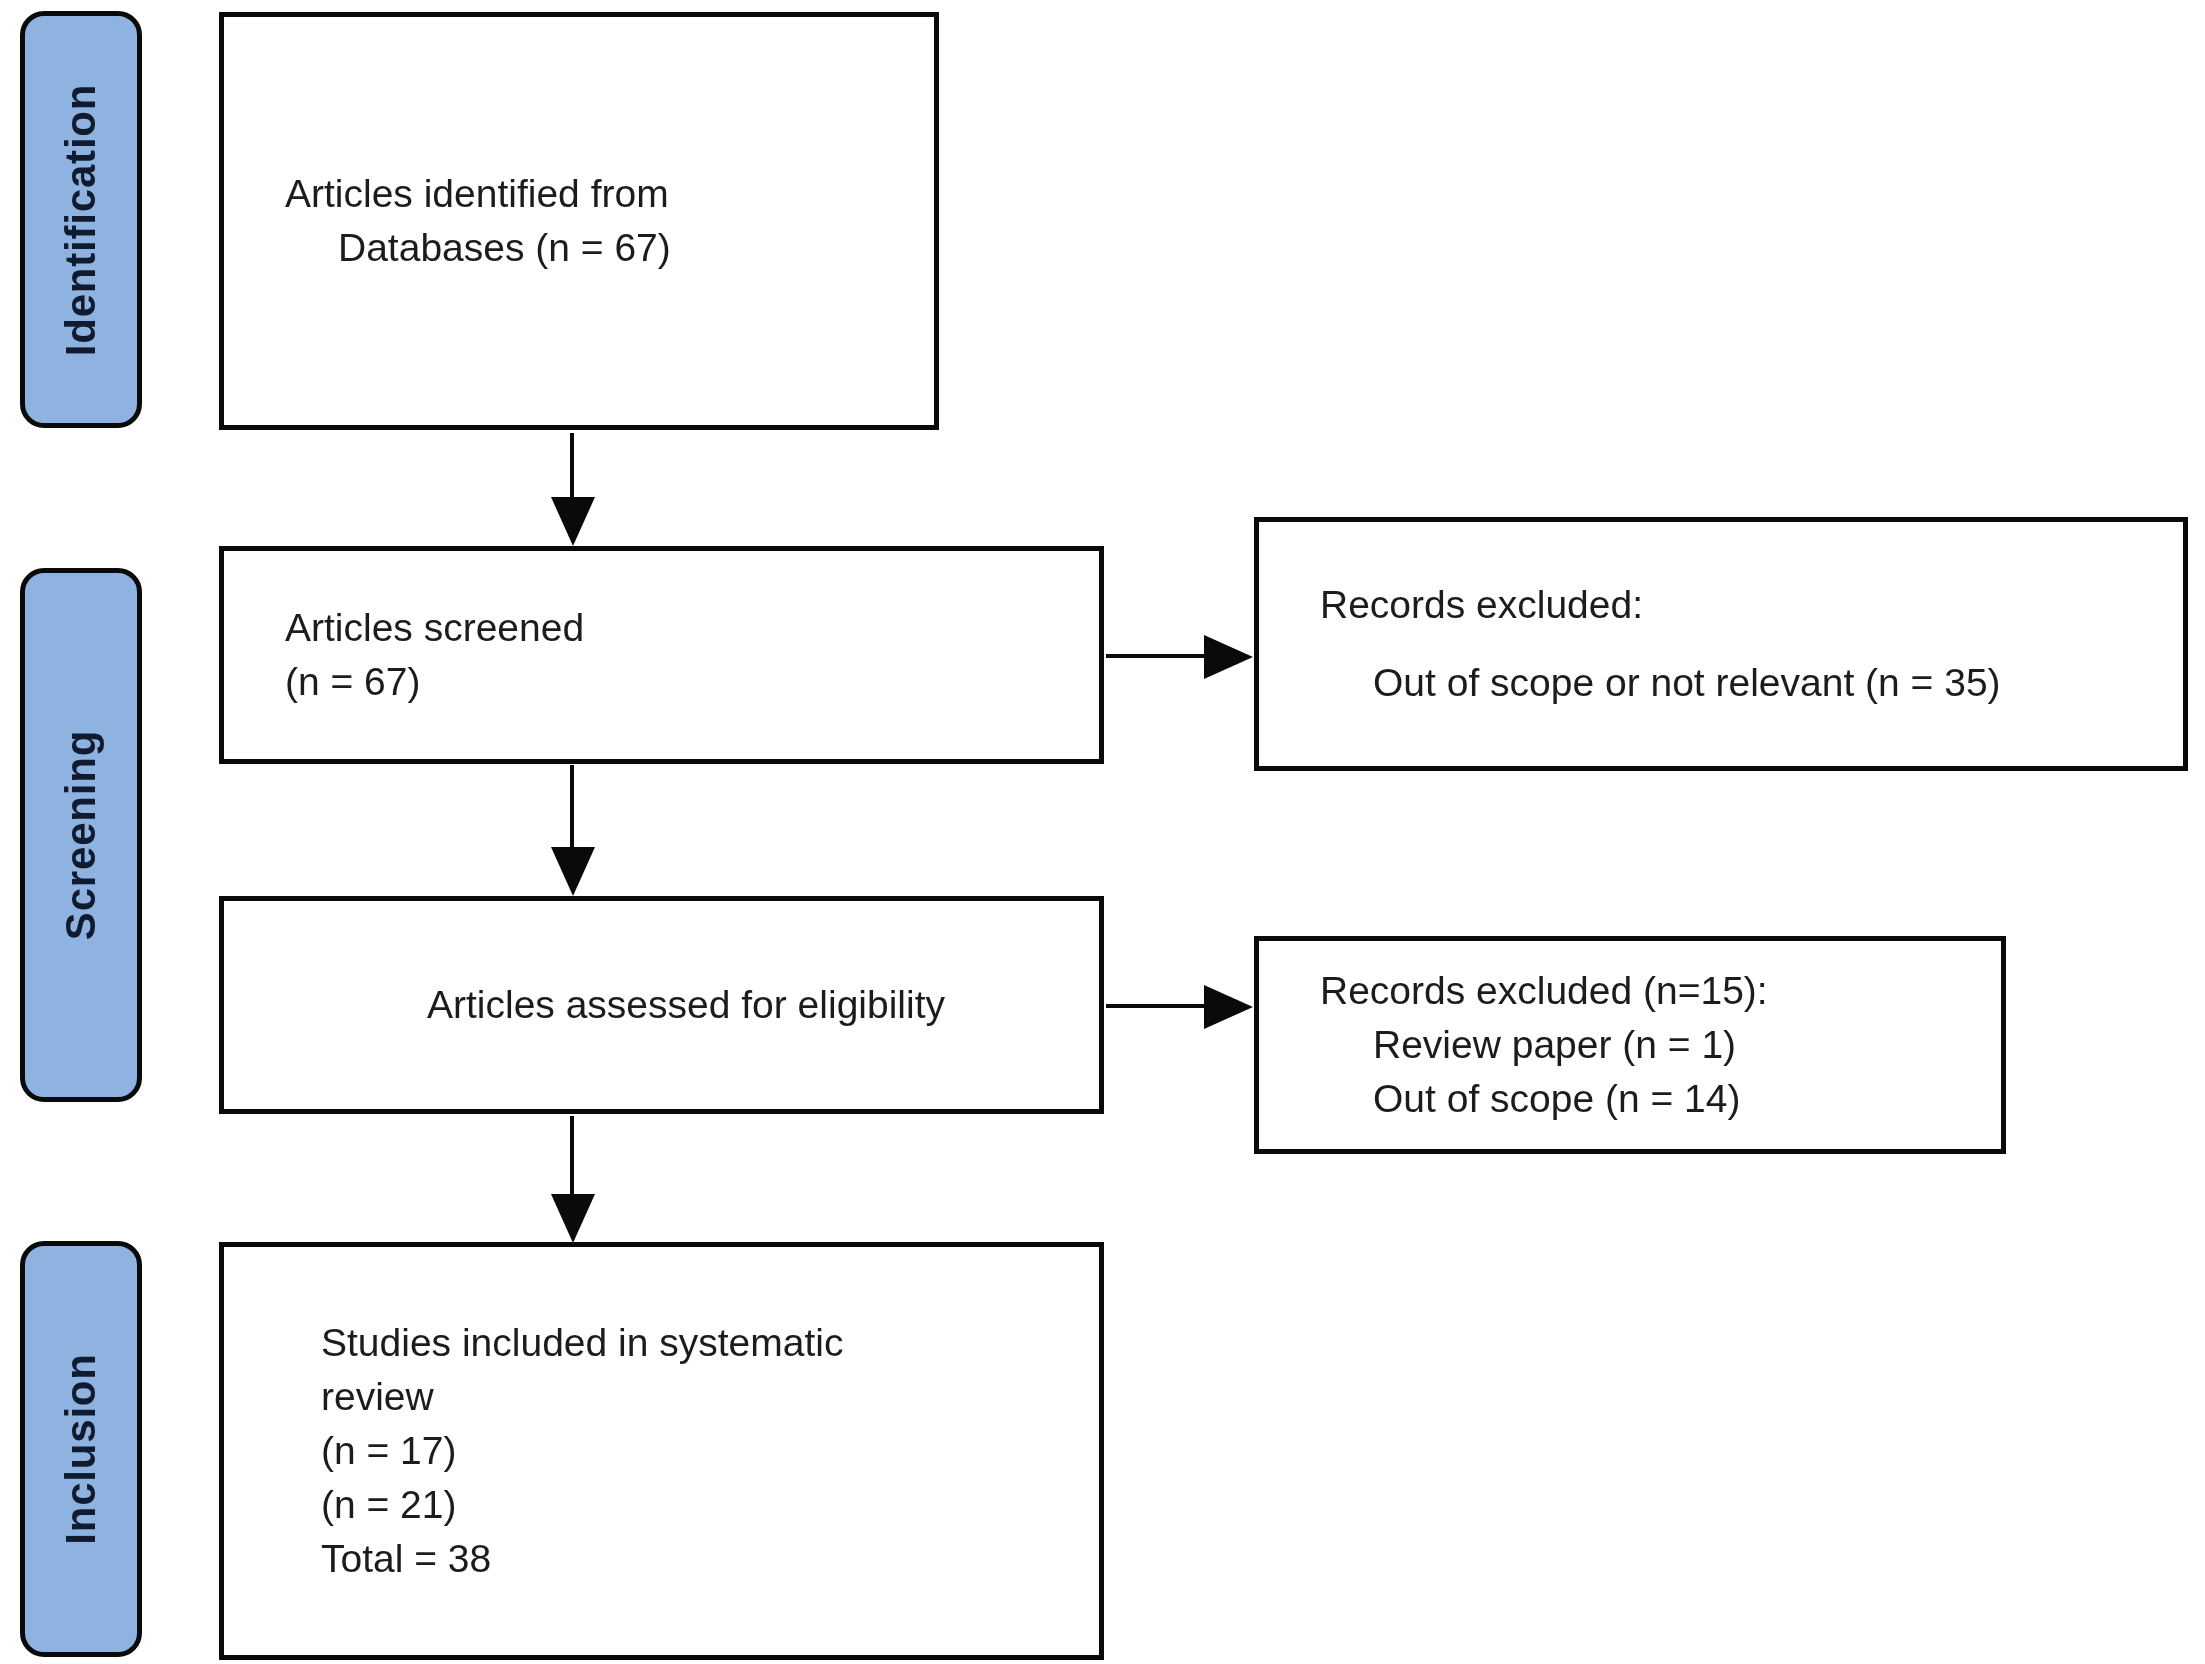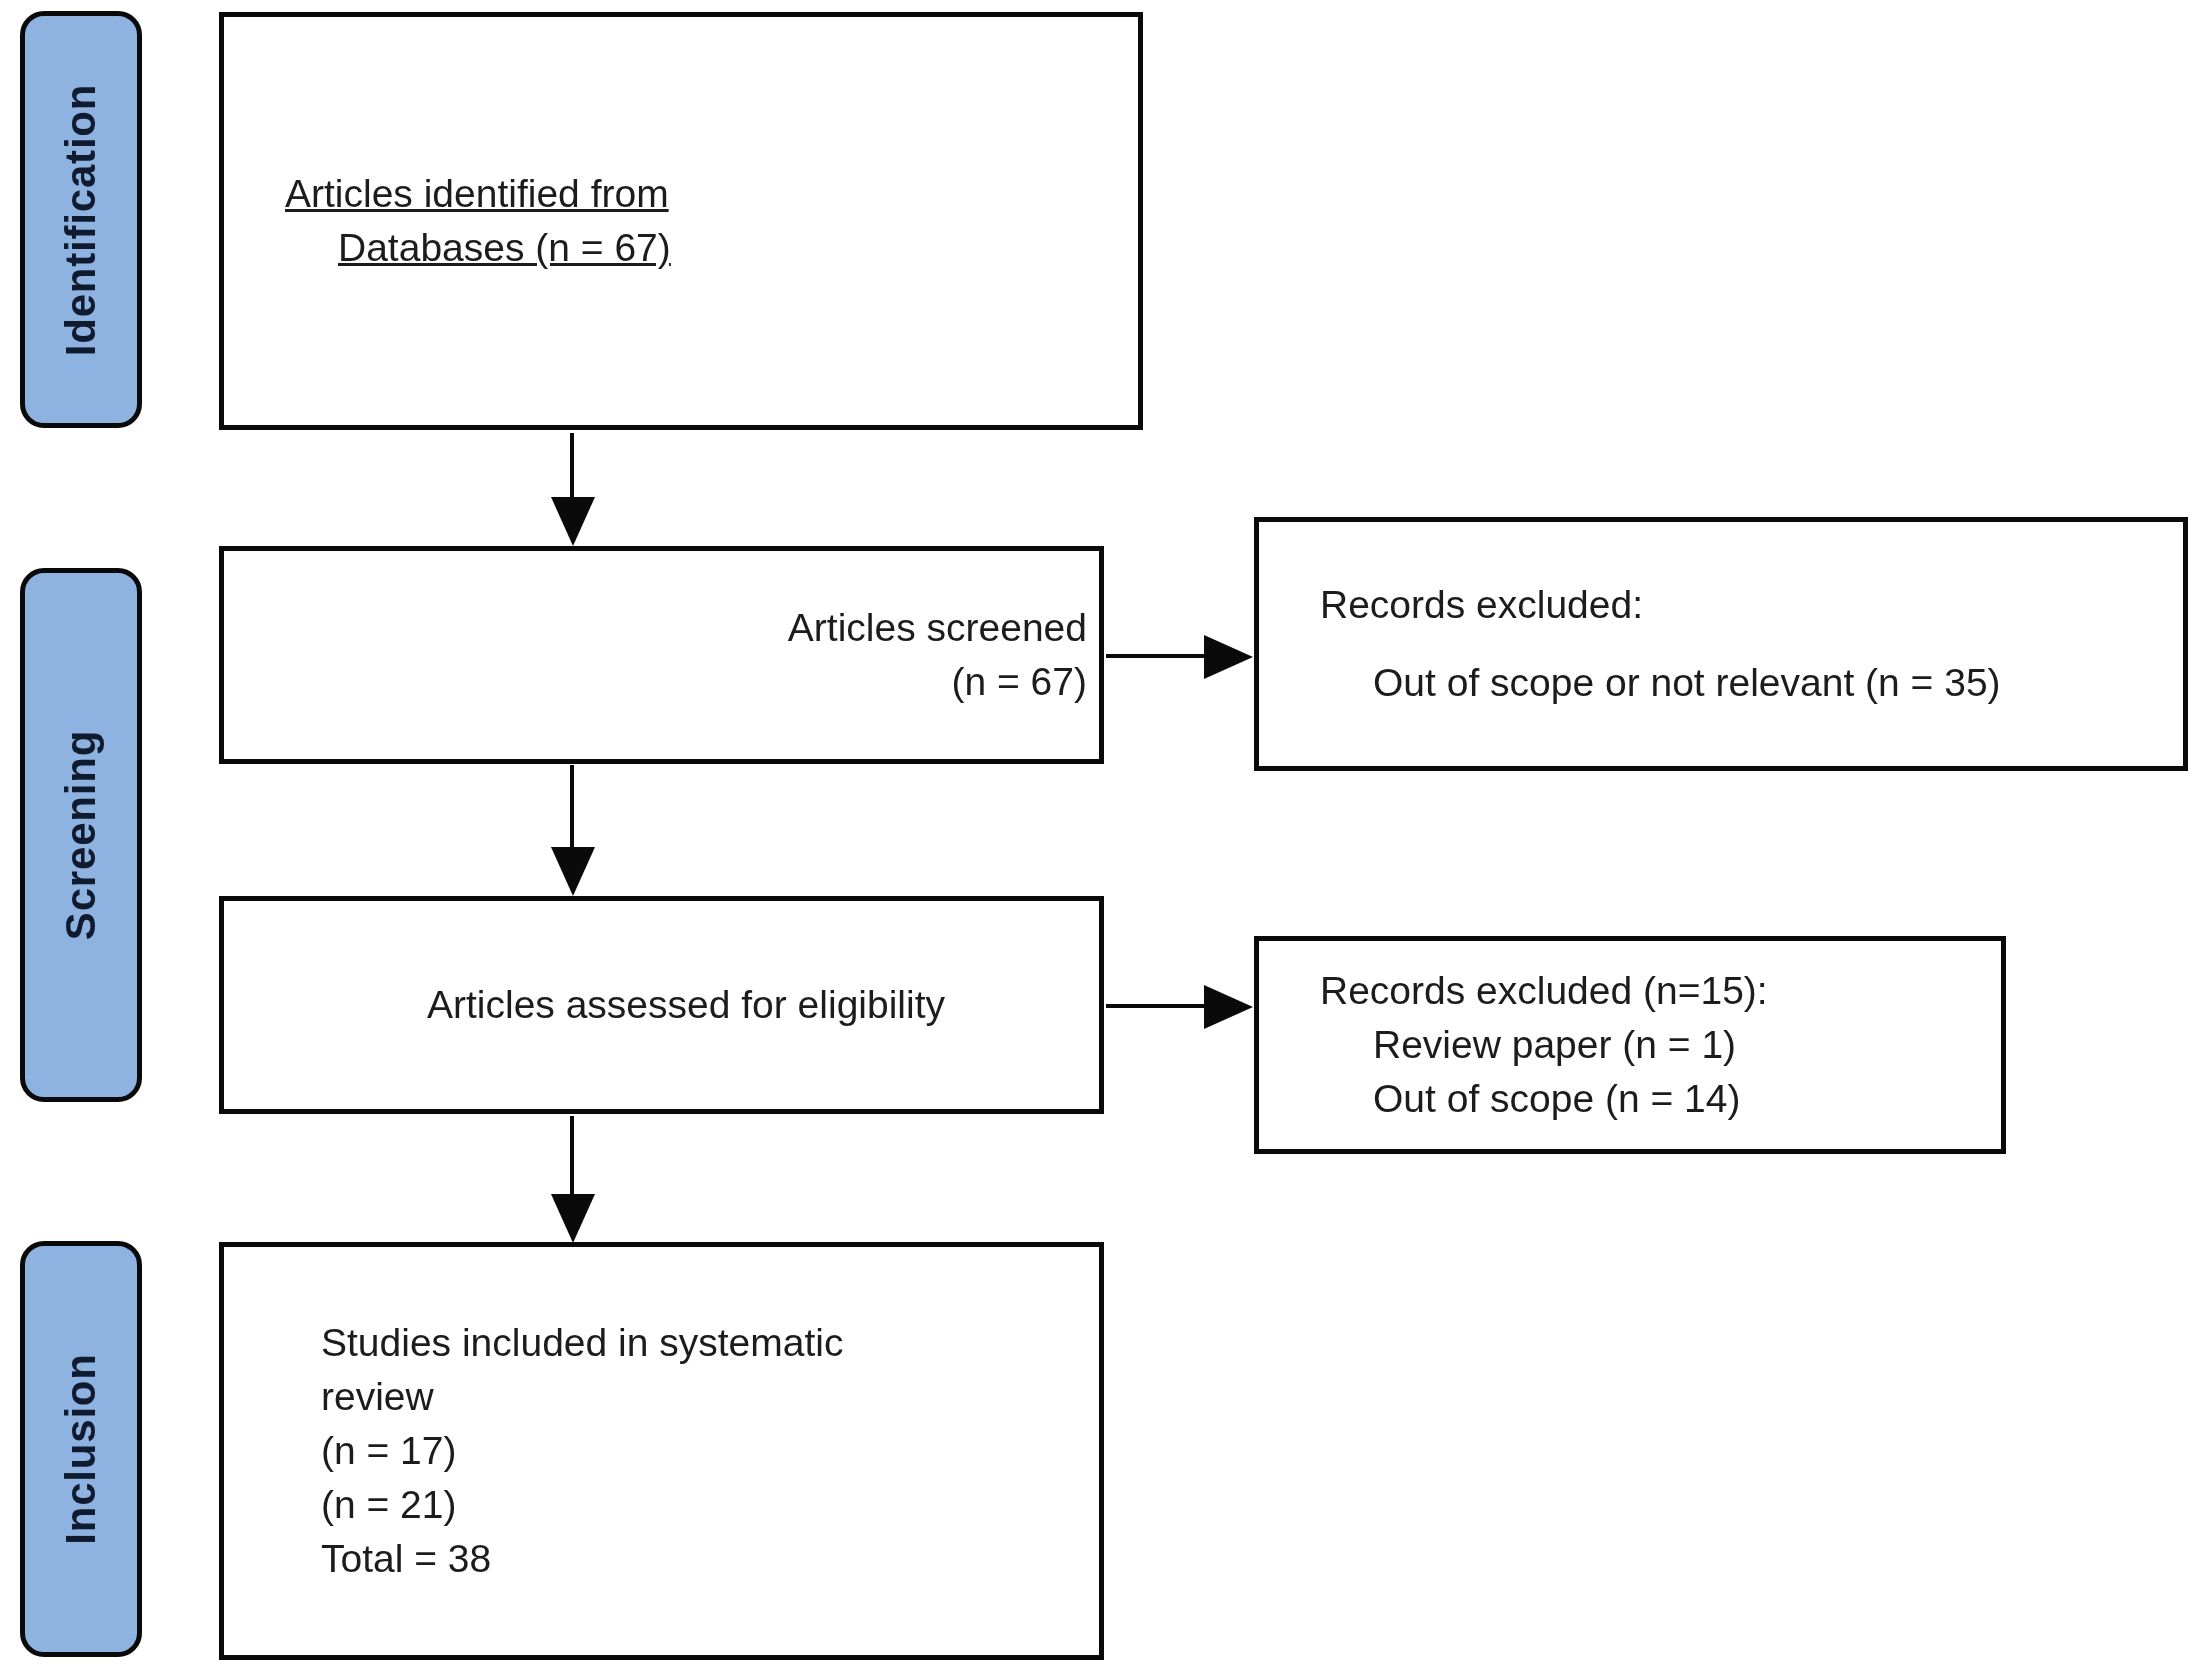--- a/index.html
+++ b/index.html
@@ -49,22 +49,22 @@
     display: flex;
     flex-direction: column;
     justify-content: center;
     font-size: 39px;
     line-height: 54px;
     color: #1c1c1c;
   }
   .flow-box .line { padding-left: 61px; padding-right: 12px; white-space: nowrap; }
   .flow-box .line.indent-1 { padding-left: 114px; }
 
-  #box-identified { left: 219px;  top: 12px;   width: 924px; height: 418px; text-decoration: underline; }
-  #box-screened   { left: 219px;  top: 546px;  width: 885px; height: 218px; text-align: right; }
+  #box-identified { left: 219px;  top: 12px;   width: 720px; height: 418px; }
+  #box-screened   { left: 219px;  top: 546px;  width: 885px; height: 218px; }
   #box-assessed   { left: 219px;  top: 896px; width: 885px; height: 218px; align-items: center; }
   #box-included   { left: 219px;  top: 1242px; width: 885px; height: 418px; padding-left: 36px; }
   #box-excluded-screening   { left: 1254px; top: 517px;  width: 934px; height: 254px; gap: 24px; }
   #box-excluded-eligibility { left: 1254px; top: 936px; width: 752px; height: 218px; }
 
   
   .shaft-v {
     position: absolute;
     width: 4px;
     background: #0a0a0a;

